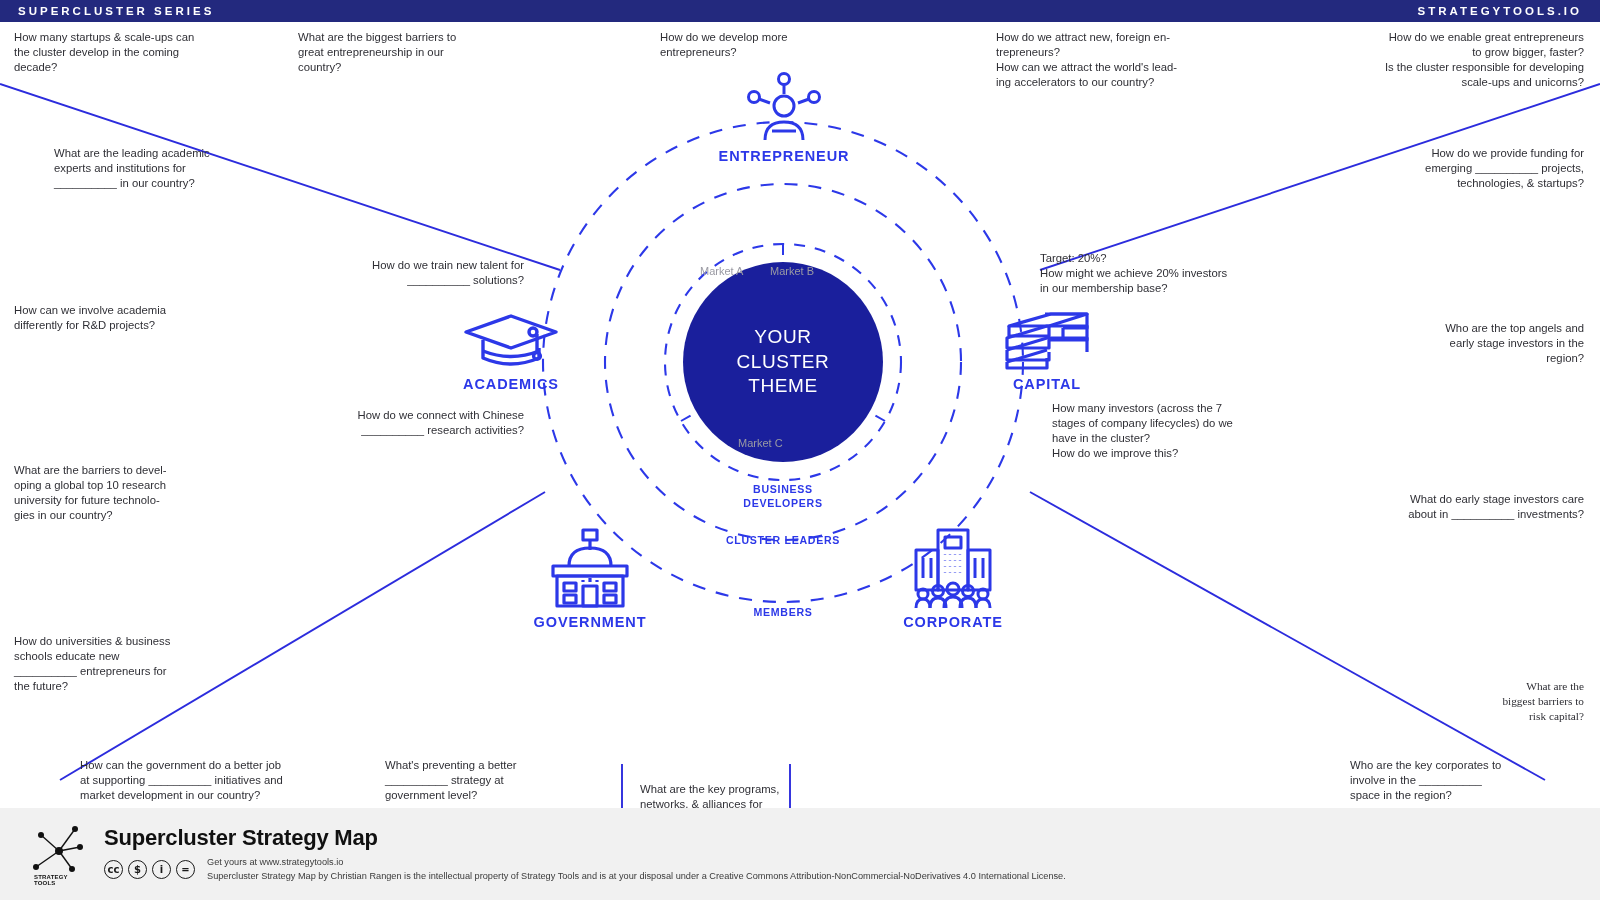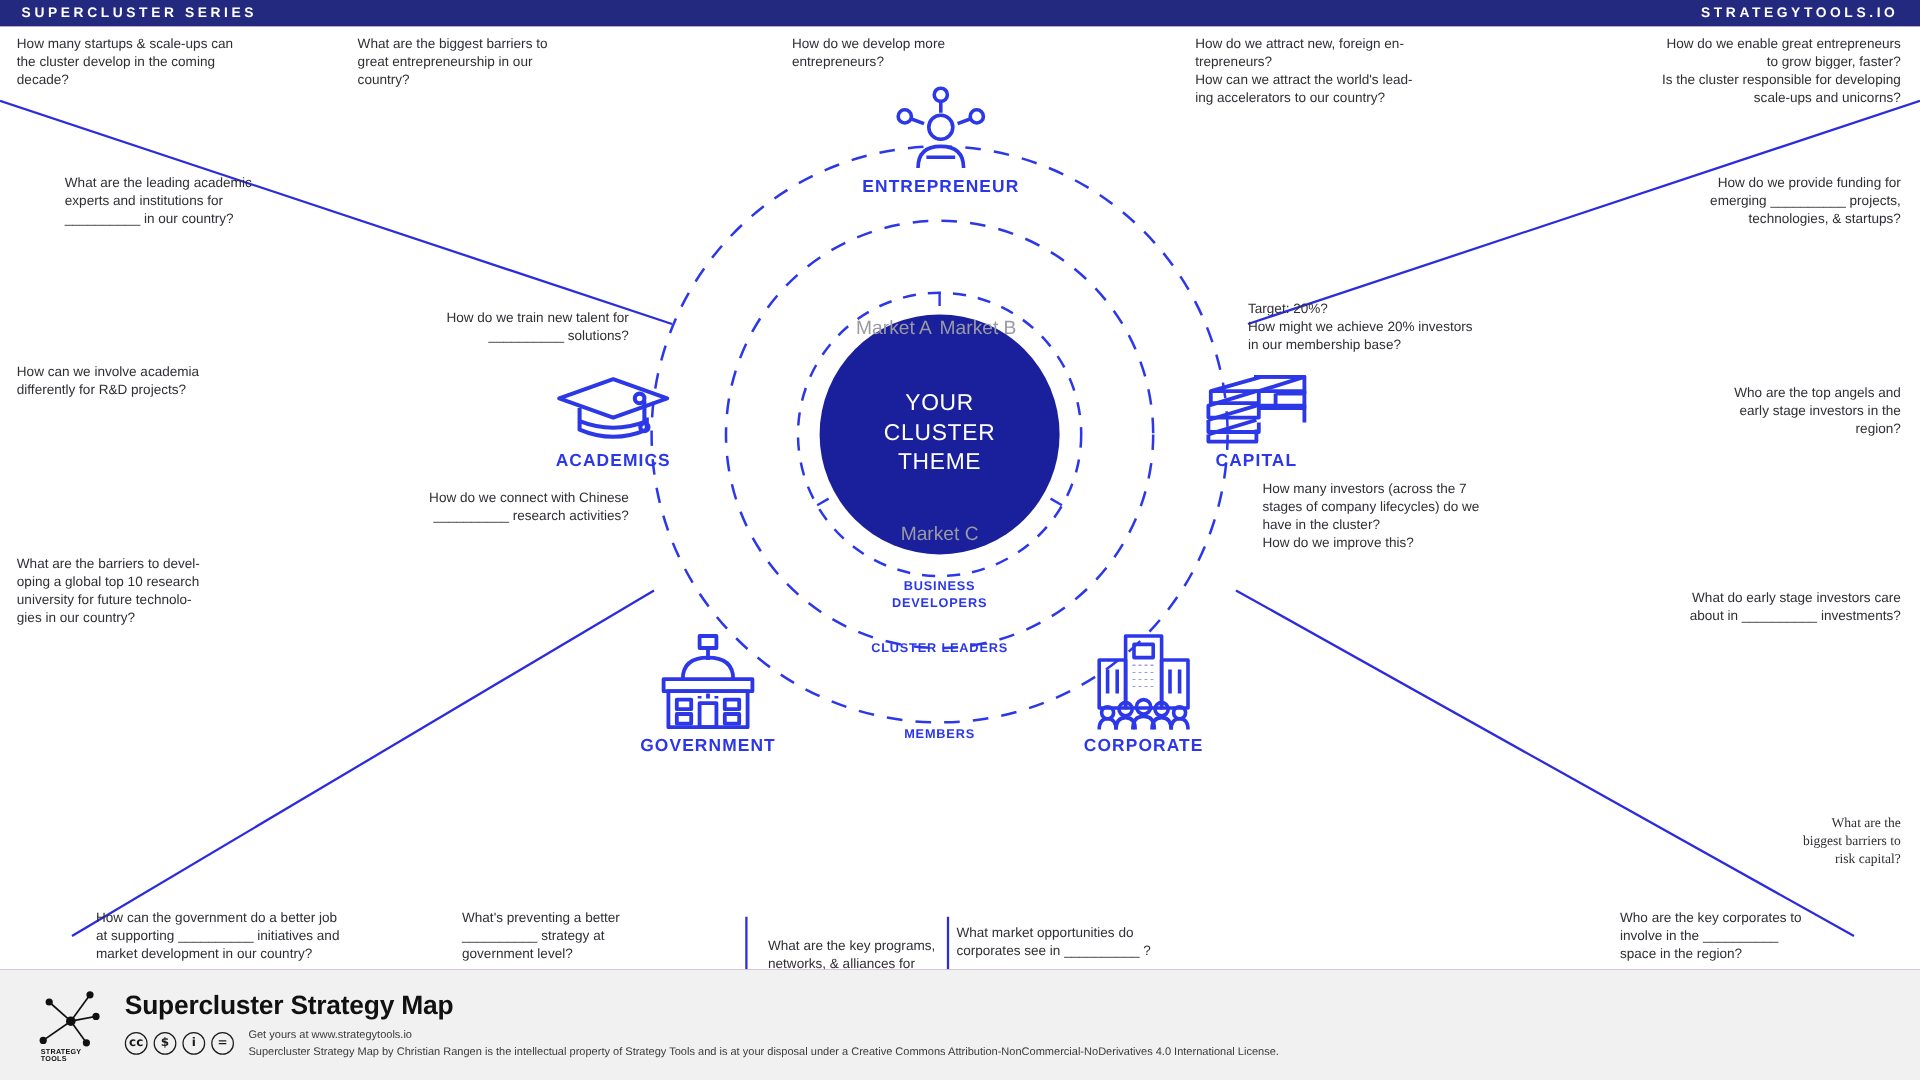--- a/index.html
+++ b/index.html
@@ -1,19 +1,19 @@
 <!DOCTYPE html>
 <html><head>
 <meta charset="utf-8">
 <style>
   * { margin:0; padding:0; box-sizing:border-box; }
   html,body { width:1600px; height:900px; background:#ffffff;
     font-family:"Liberation Sans", sans-serif; overflow:hidden; }
 
-  #root { position:relative; width:1600px; height:900px; background:#701a75; }
+  #root { position:relative; width:1600px; height:900px; background:#a16207; }
 
   
   .topbar { position:absolute; left:0; top:0; width:1600px; height:22px;
     background:#23297e; display:flex; align-items:center;
     justify-content:space-between; padding:0 18px; }
   .topbar span { color:#fff; font-size:11.5px; font-weight:bold;
     letter-spacing:3.0px; }
 
   
   .canvas { position:absolute; left:0; top:22px; width:1600px; height:786px;
@@ -28,21 +28,21 @@
   
   .node { position:absolute; display:flex; flex-direction:column;
     align-items:center; }
   .node .lbl { font-size:14.5px; font-weight:bold; color:#2c38e8;
     letter-spacing:0.9px; margin-top:4px; }
   .ico { color:#2c38e8; display:block; }
 
   
   .ringlbl { position:absolute; font-size:10.6px; font-weight:bold;
     color:#2c38e8; letter-spacing:0.7px; text-align:center; }
-  .mkt { position:absolute; font-size:16px; color:#9a9aa3; text-align:center; }
+  .mkt { position:absolute; font-size:11px; color:#9a9aa3; text-align:left; }
 
   
   .core { position:absolute; border-radius:50%; background:#1a1f9c;
     display:flex; align-items:center; justify-content:center;
     text-align:center; }
   .core span { color:#fff; font-size:19px; line-height:1.30;
     letter-spacing:0.6px; white-space:pre-line; }
 
   
   .footer { position:absolute; left:0; top:808px; width:1600px; height:92px;
@@ -263,35 +263,37 @@
 have in the cluster?
 How do we improve this?</div>
 
     <div class="q" style="left:14px;  top:441px; width:250px;">What are the barriers to devel-
 oping a global top 10 research
 university for future technolo-
 gies in our country?</div>
     <div class="q r" style="left:1326px; top:470px; width:258px;">What do early stage investors care
 about in __________ investments?</div>
 
+    <div class="q" style="left:14px;   top:612px; width:250px;">How do universities &amp; business
+schools educate new
+__________ entrepreneurs for
+the future?</div>
     <div class="q r" style="left:1396px; top:657px; width:188px;font-family:Liberation Serif, serif;">What are the
 biggest barriers to
 risk capital?</div>
 
     <div class="q" style="left:80px;   top:736px; width:280px;">How can the government do a better job
 at supporting __________ initiatives and
 market development in our country?</div>
     <div class="q" style="left:385px;  top:736px; width:230px;">What's preventing a better
 __________ strategy at
 government level?</div>
     <div class="q" style="left:640px;  top:760px; width:230px;">What are the key programs,
 networks, &amp; alliances for
 __________ in our country?</div>
-    <div class="q" style="left:797px;  top:749px; width:240px;">What market opportunities do
-corporates see in __________ ?</div>
     <div class="q" style="left:1350px; top:736px; width:236px;">Who are the key corporates to
 involve in the __________
 space in the region?</div>
   </div>
 
   <div class="footer">
     <div class="brandmark">
       <svg width="62" height="56" viewBox="0 0 62 56" fill="none" stroke="#111" stroke-width="1.4">
         <circle cx="31" cy="28" r="4" fill="#111" stroke="none"></circle>
         <circle cx="47" cy="6" r="3" fill="#111" stroke="none"></circle>

